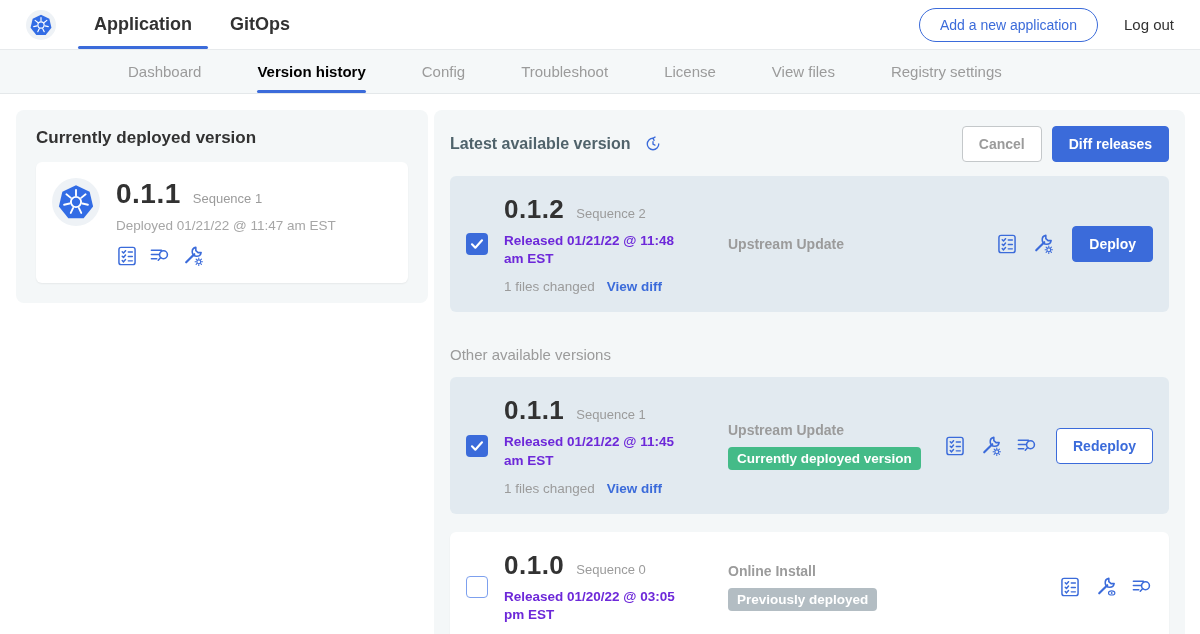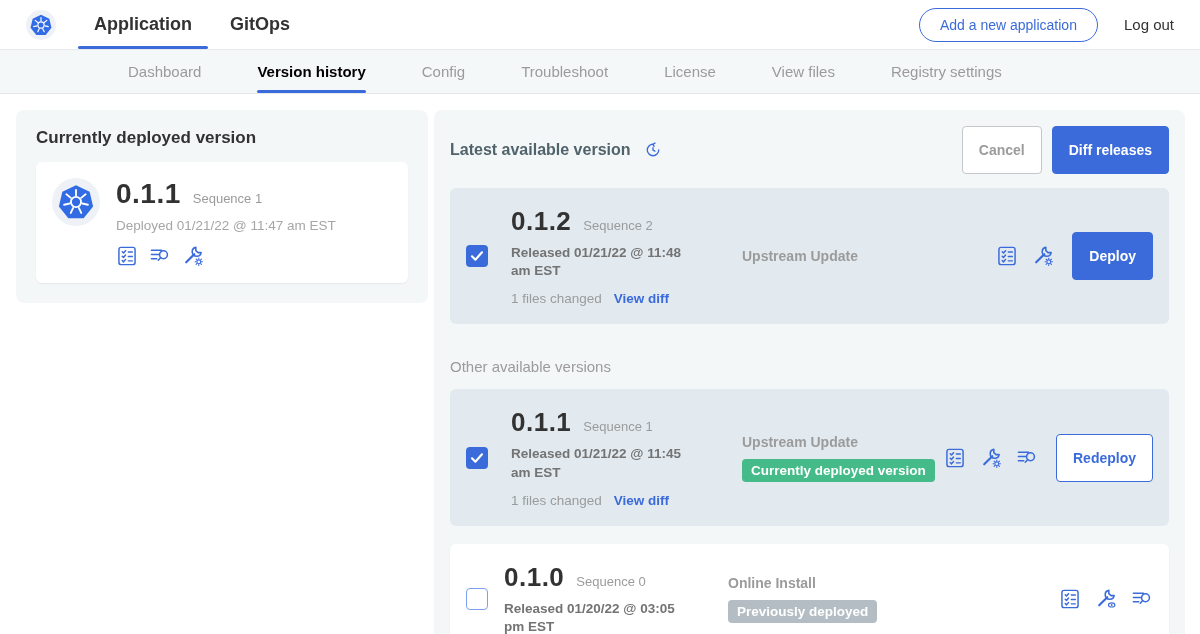--- a/index.html
+++ b/index.html
@@ -52,36 +52,36 @@
   .icon { color:var(--accent); display:inline-flex; cursor:pointer; }
 
   
   .available-panel { flex:1; padding:16px; }
   .avail-header { display:flex; align-items:center; margin-bottom:14px; }
   .avail-title { font-size:16px; font-weight:600; color:#50636b; margin-right:14px; }
   .hdr-link { display:flex; align-items:center; gap:6px; color:var(--accent);
     font-size:13.5px; font-weight:700; cursor:pointer; margin-right:22px; }
   .hdr-buttons { margin-left:auto; display:flex; gap:10px; }
   .btn { font-family:inherit; font-size:14px; font-weight:700; border-radius:4px;
-    padding:15px 16px; cursor:pointer; }
+    padding:9px 16px; cursor:pointer; }
   .btn-cancel { background:#fff; border:1px solid #c4c8ca; color:#9b9b9b; }
   .btn-primary { background:var(--accent); border:1px solid var(--accent); color:#fff; }
   .btn-outline { background:#fff; border:1px solid var(--accent); color:var(--accent); }
 
   .version-row { border-radius:6px; display:flex; align-items:center;
     padding:18px 16px; }
-  .version-row.selected { background:#e2eaf0;gap:7px; }
+  .version-row.selected { background:#e2eaf0; }
   .version-row.plain { background:#fff; box-shadow:0 1px 2px rgba(0,0,0,.05); }
   .checkbox { width:22px; height:22px; border-radius:4px; flex:none; cursor:pointer;
     display:flex; align-items:center; justify-content:center; margin-right:16px; }
   .checkbox.checked { background:var(--accent); }
   .checkbox.unchecked { background:#fff; border:1.5px solid #7da0ee; }
   .vinfo { width:200px; flex:none; }
   .vinfo .v-line { margin-bottom:7px; }
-  .released { width:190px; font-size:13.5px; font-weight:600; color:#737373;
+  .released { width:190px; font-size:13.5px; font-weight:600; color:#6d28d9;
     line-height:1.35; }
   .files-line { display:flex; gap:12px; margin-top:11px; font-size:13.5px; }
   .files-changed { color:#9b9b9b; }
   .view-diff { color:var(--accent); font-weight:700; cursor:pointer; }
   .source-block { flex:1; padding-left:24px; }
   .source-label { font-size:14px; font-weight:700; color:#9b9b9b; }
   .badge { display:inline-block; margin-top:9px; font-size:13.5px; font-weight:700;
     color:#fff; padding:4px 9px; border-radius:4px; }
   .badge.green { background:var(--green); }
   .badge.gray { background:#b3bdc3; }

